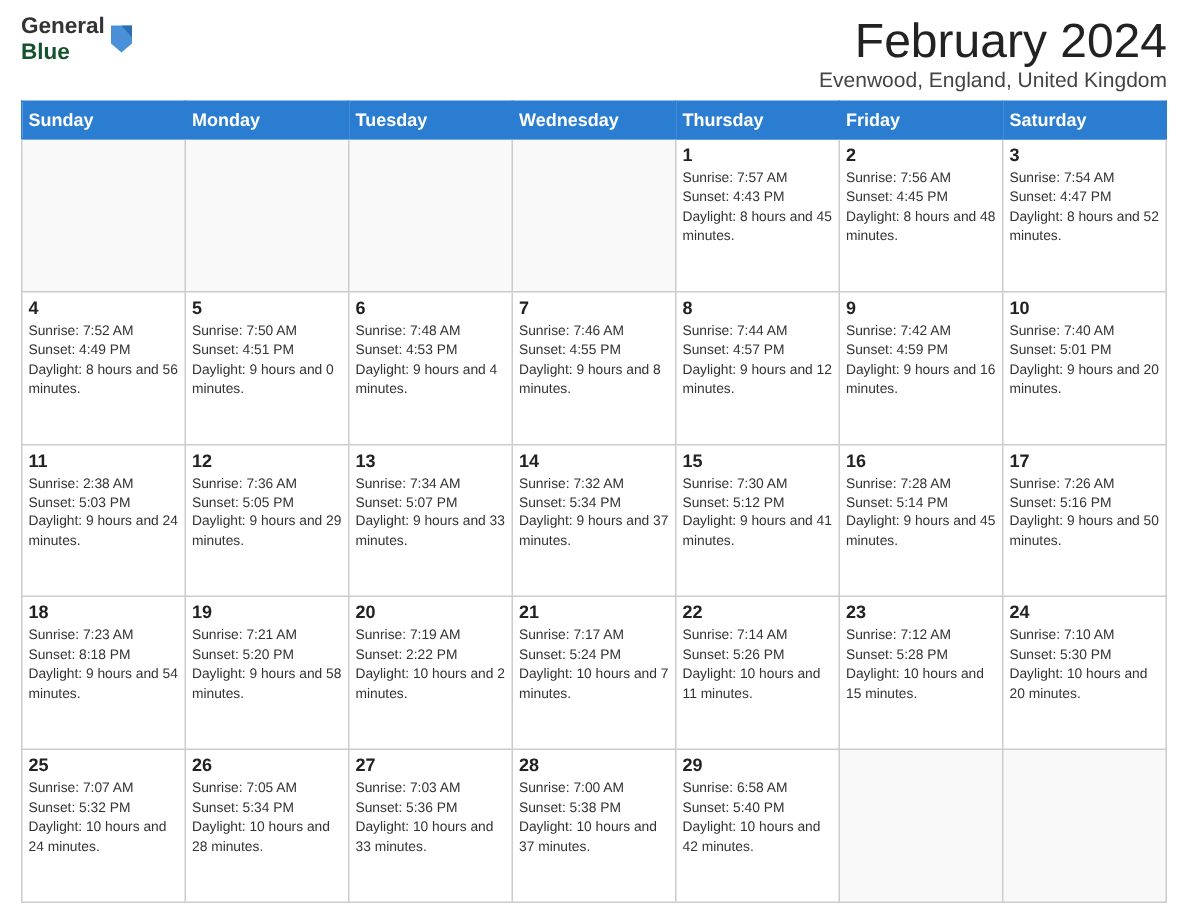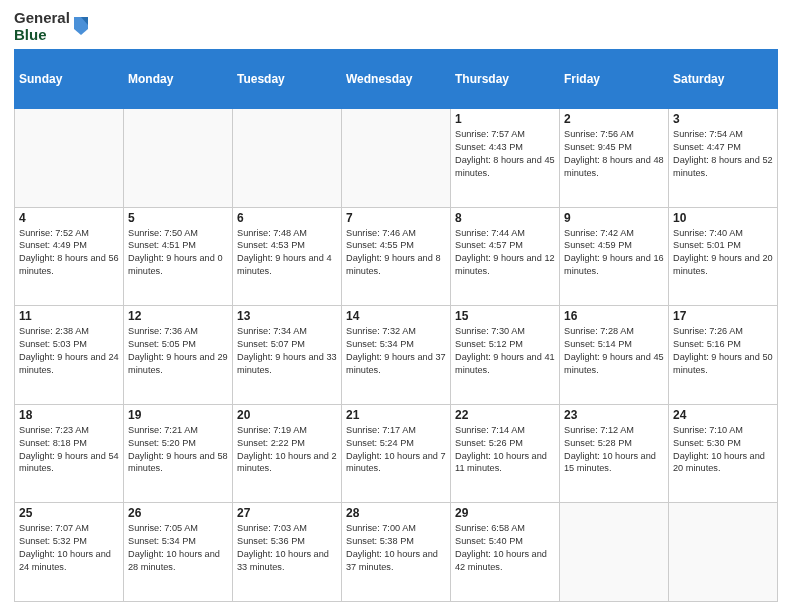--- a/index.html
+++ b/index.html
@@ -68,21 +68,21 @@
       flex: 1;
       border-collapse: collapse;
       width: 100%;
       table-layout: fixed;
     }
     .calendar thead tr th {
       background-color: #2a7dd1;
       color: #fff;
       font-size: 12px;
       font-weight: bold;
-      padding: 22px 4px;
+      padding: 5px 4px;
       text-align: left;
       border: 1px solid #2a7dd1;
     }
     .calendar tbody tr td {
       vertical-align: top;
       border: 1px solid #ccc;
       padding: 3px 4px;
       font-size: 9.5px;
       color: #333;
       height: 82px;
@@ -112,20 +112,22 @@
       <div class="logo-text">
         <span class="logo-general">General</span>
         <span class="logo-blue">Blue</span>
       </div>
       <svg class="logo-icon" viewBox="0 0 18 22" xmlns="http://www.w3.org/2000/svg">
         <polygon points="2,2 16,2 16,14 9,20 2,14" fill="#2a7dd1" opacity="0.85"></polygon>
         <polygon points="9,2 16,2 16,10" fill="#1a5fa0" opacity="0.7"></polygon>
       </svg>
     </div>
     <div class="title-block">
+      <div class="main-title">February 2024</div>
+      <div class="subtitle">Evenwood, England, United Kingdom</div>
     </div>
   </div>
 
   <table class="calendar">
     <thead>
       <tr>
         <th>Sunday</th>
         <th>Monday</th>
         <th>Tuesday</th>
         <th>Wednesday</th>
@@ -142,21 +144,21 @@
           <td class="empty"></td>
           <td>
             <span class="day-number">1</span>
             <div class="day-info">Sunrise: 7:57 AM
 Sunset: 4:43 PM
 Daylight: 8 hours and 45 minutes.</div>
           </td>
           <td>
             <span class="day-number">2</span>
             <div class="day-info">Sunrise: 7:56 AM
-Sunset: 9:45 PM
+Sunset: 4:45 PM
 Daylight: 8 hours and 48 minutes.</div>
           </td>
           <td>
             <span class="day-number">3</span>
             <div class="day-info">Sunrise: 7:54 AM
 Sunset: 4:47 PM
 Daylight: 8 hours and 52 minutes.</div>
           </td>
         </tr>
         <tr>

